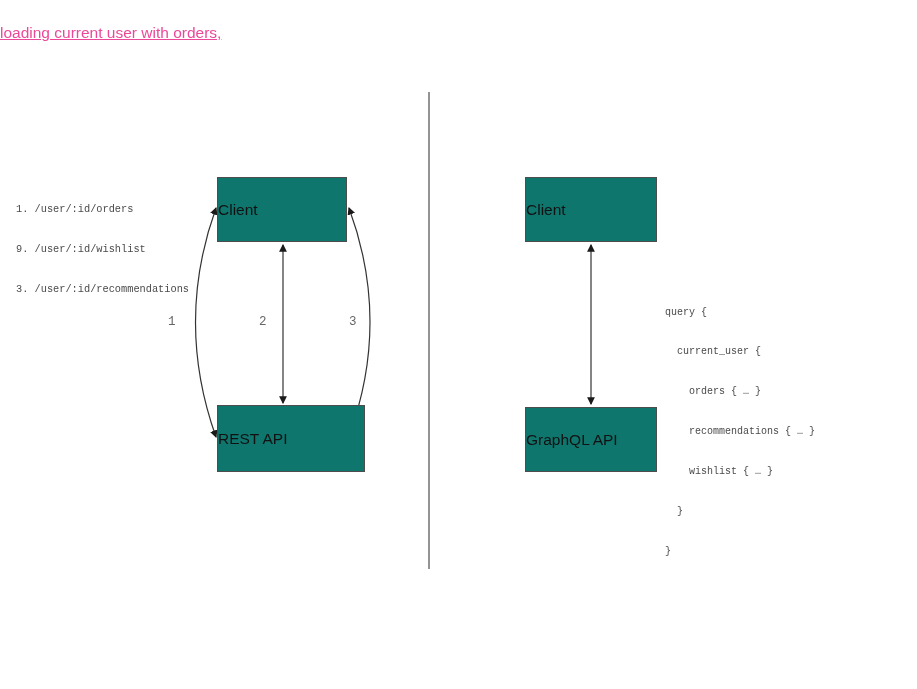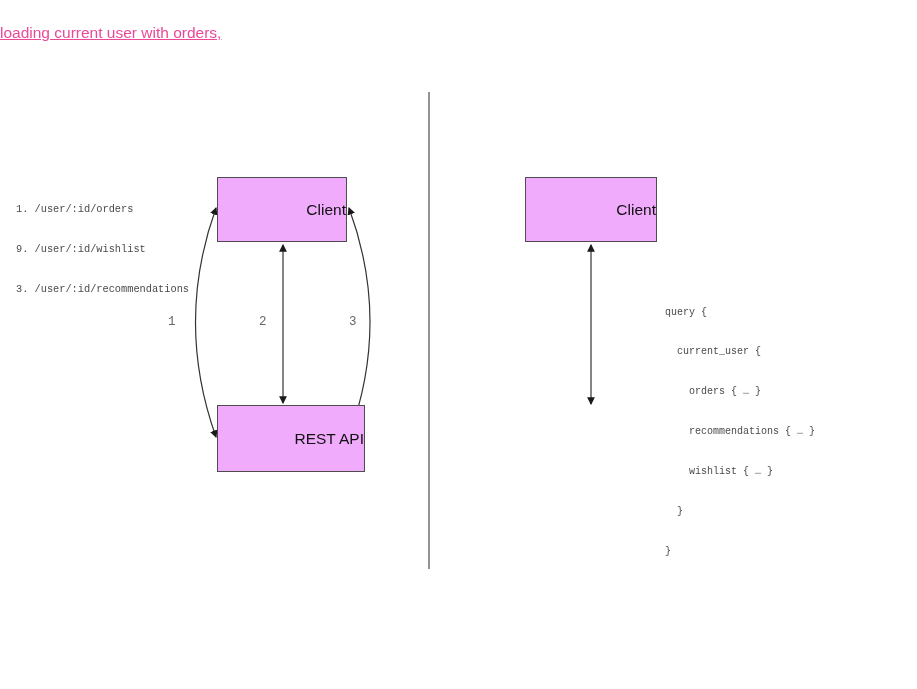--- a/index.html
+++ b/index.html
@@ -44,22 +44,22 @@
     position: absolute;
     left: 665px;
     top: 279px;
     font-size: 10px;
     line-height: 13.3px;
   }
   .node {
     position: absolute;
     display: flex;
     align-items: center;
-    justify-content: flex-end;
-    background: #f0abfc;
+    justify-content: flex-start;
+    background: #0f766e;
     border: 1.5px solid #4d4d4d;
     box-sizing: border-box;
     font-size: 15.5px;
     color: #111111;
   }
   .node-client-left  { left: 217px; top: 177px; width: 130px; height: 65px; }
   .node-rest-api     { left: 217px; top: 405px; width: 148px; height: 67px; }
   .node-client-right { left: 525px; top: 177px; width: 132px; height: 65px; }
   .node-graphql-api  { left: 525px; top: 407px; width: 132px; height: 65px; }
   .arrow-num {
@@ -112,20 +112,23 @@
     <span>REST API</span>
   </div>
 
   <div class="arrow-num num-1">1</div>
   <div class="arrow-num num-2">2</div>
   <div class="arrow-num num-3">3</div>
 
   <div class="node node-client-right">
     <span>Client</span>
   </div>
+  <div class="node node-graphql-api">
+    <span>GraphQL API</span>
+  </div>
 
   <div class="querycode mono">
     <div>query {</div>
     <div>  current_user {</div>
     <div>    orders { … }</div>
     <div>    recommendations { … }</div>
     <div>    wishlist { … }</div>
     <div>  }</div>
     <div>}</div>
   </div>

